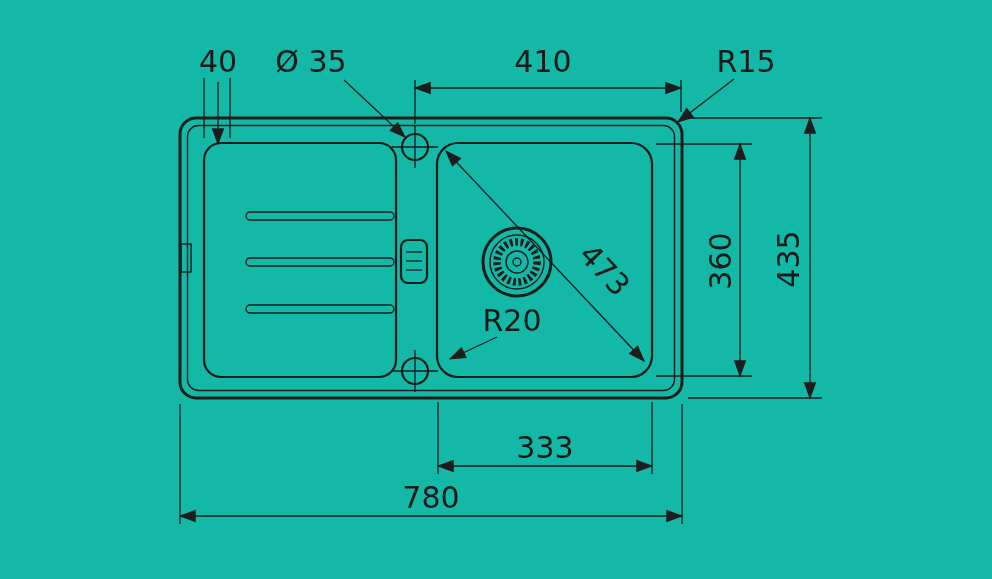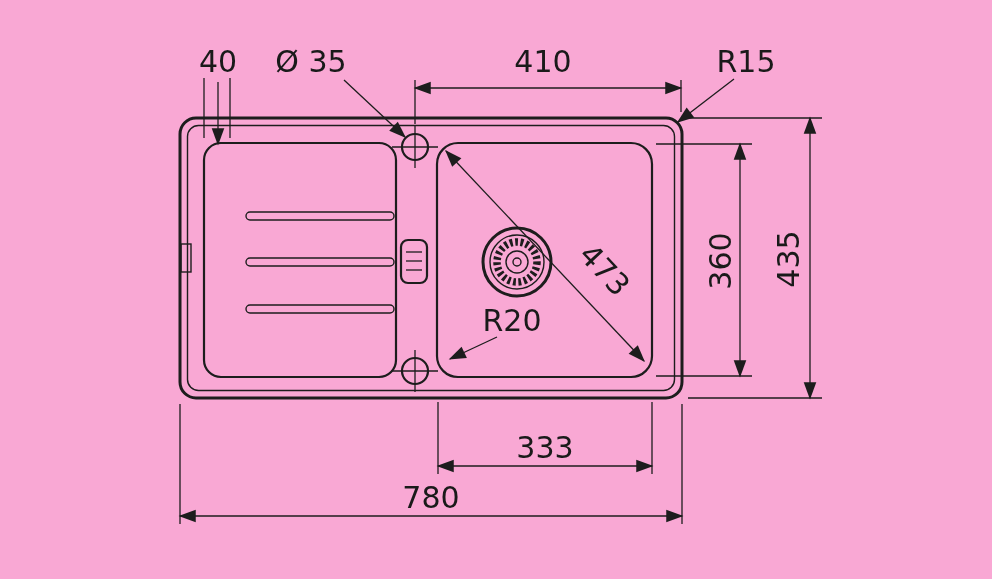--- a/index.html
+++ b/index.html
@@ -6,21 +6,21 @@
     margin: 0;
     padding: 0;
     background: #ffffff;
     width: 992px;
     height: 579px;
     overflow: hidden;
   }
   .drawing-wrap {
     width: 992px;
     height: 579px;
-    background: #f9a8d4;
+    background: #14b8a6;
   }
   svg text {
     font-family: "DejaVu Sans", "Liberation Sans", sans-serif;
     font-size: 30px;
     fill: #1a1a1a;
   }
   .dimline { stroke: #1d1d1d; stroke-width: 1.3; fill: none; }
   .outline-heavy { stroke: #1d1d1d; stroke-width: 3; fill: none; }
   .outline-med { stroke: #1d1d1d; stroke-width: 2.2; fill: none; }
   .outline-thin { stroke: #1d1d1d; stroke-width: 1.4; fill: none; }

